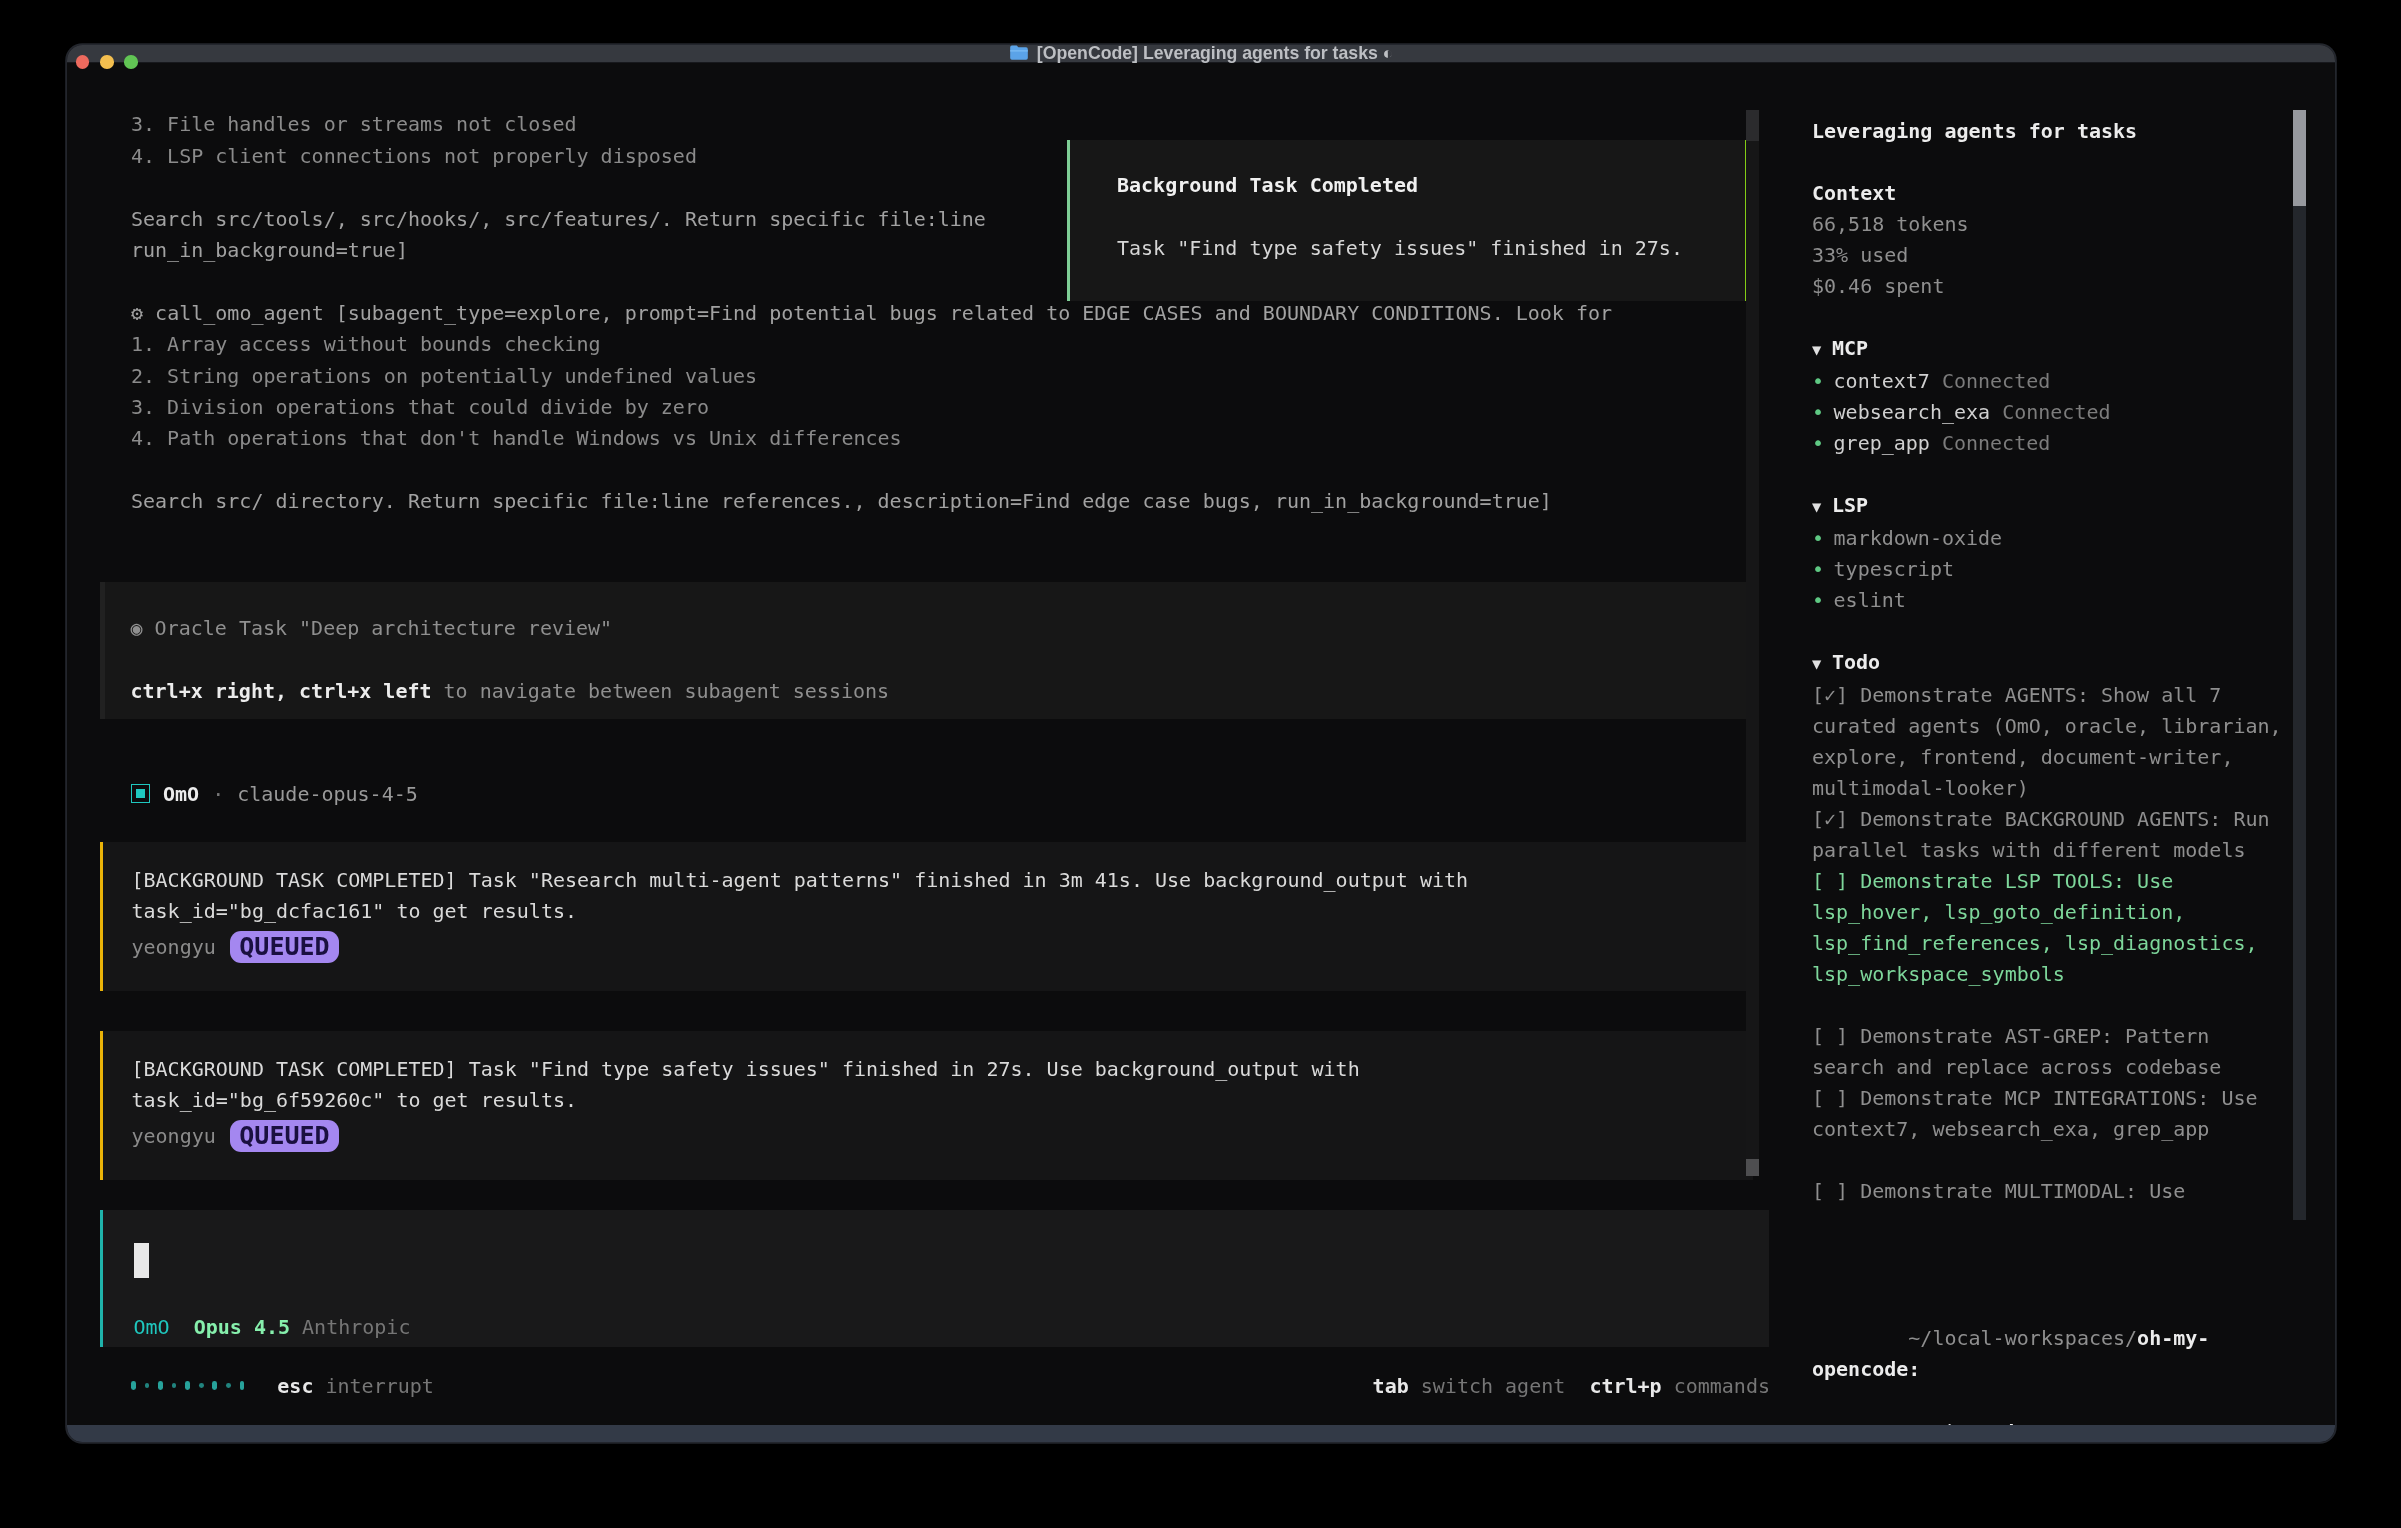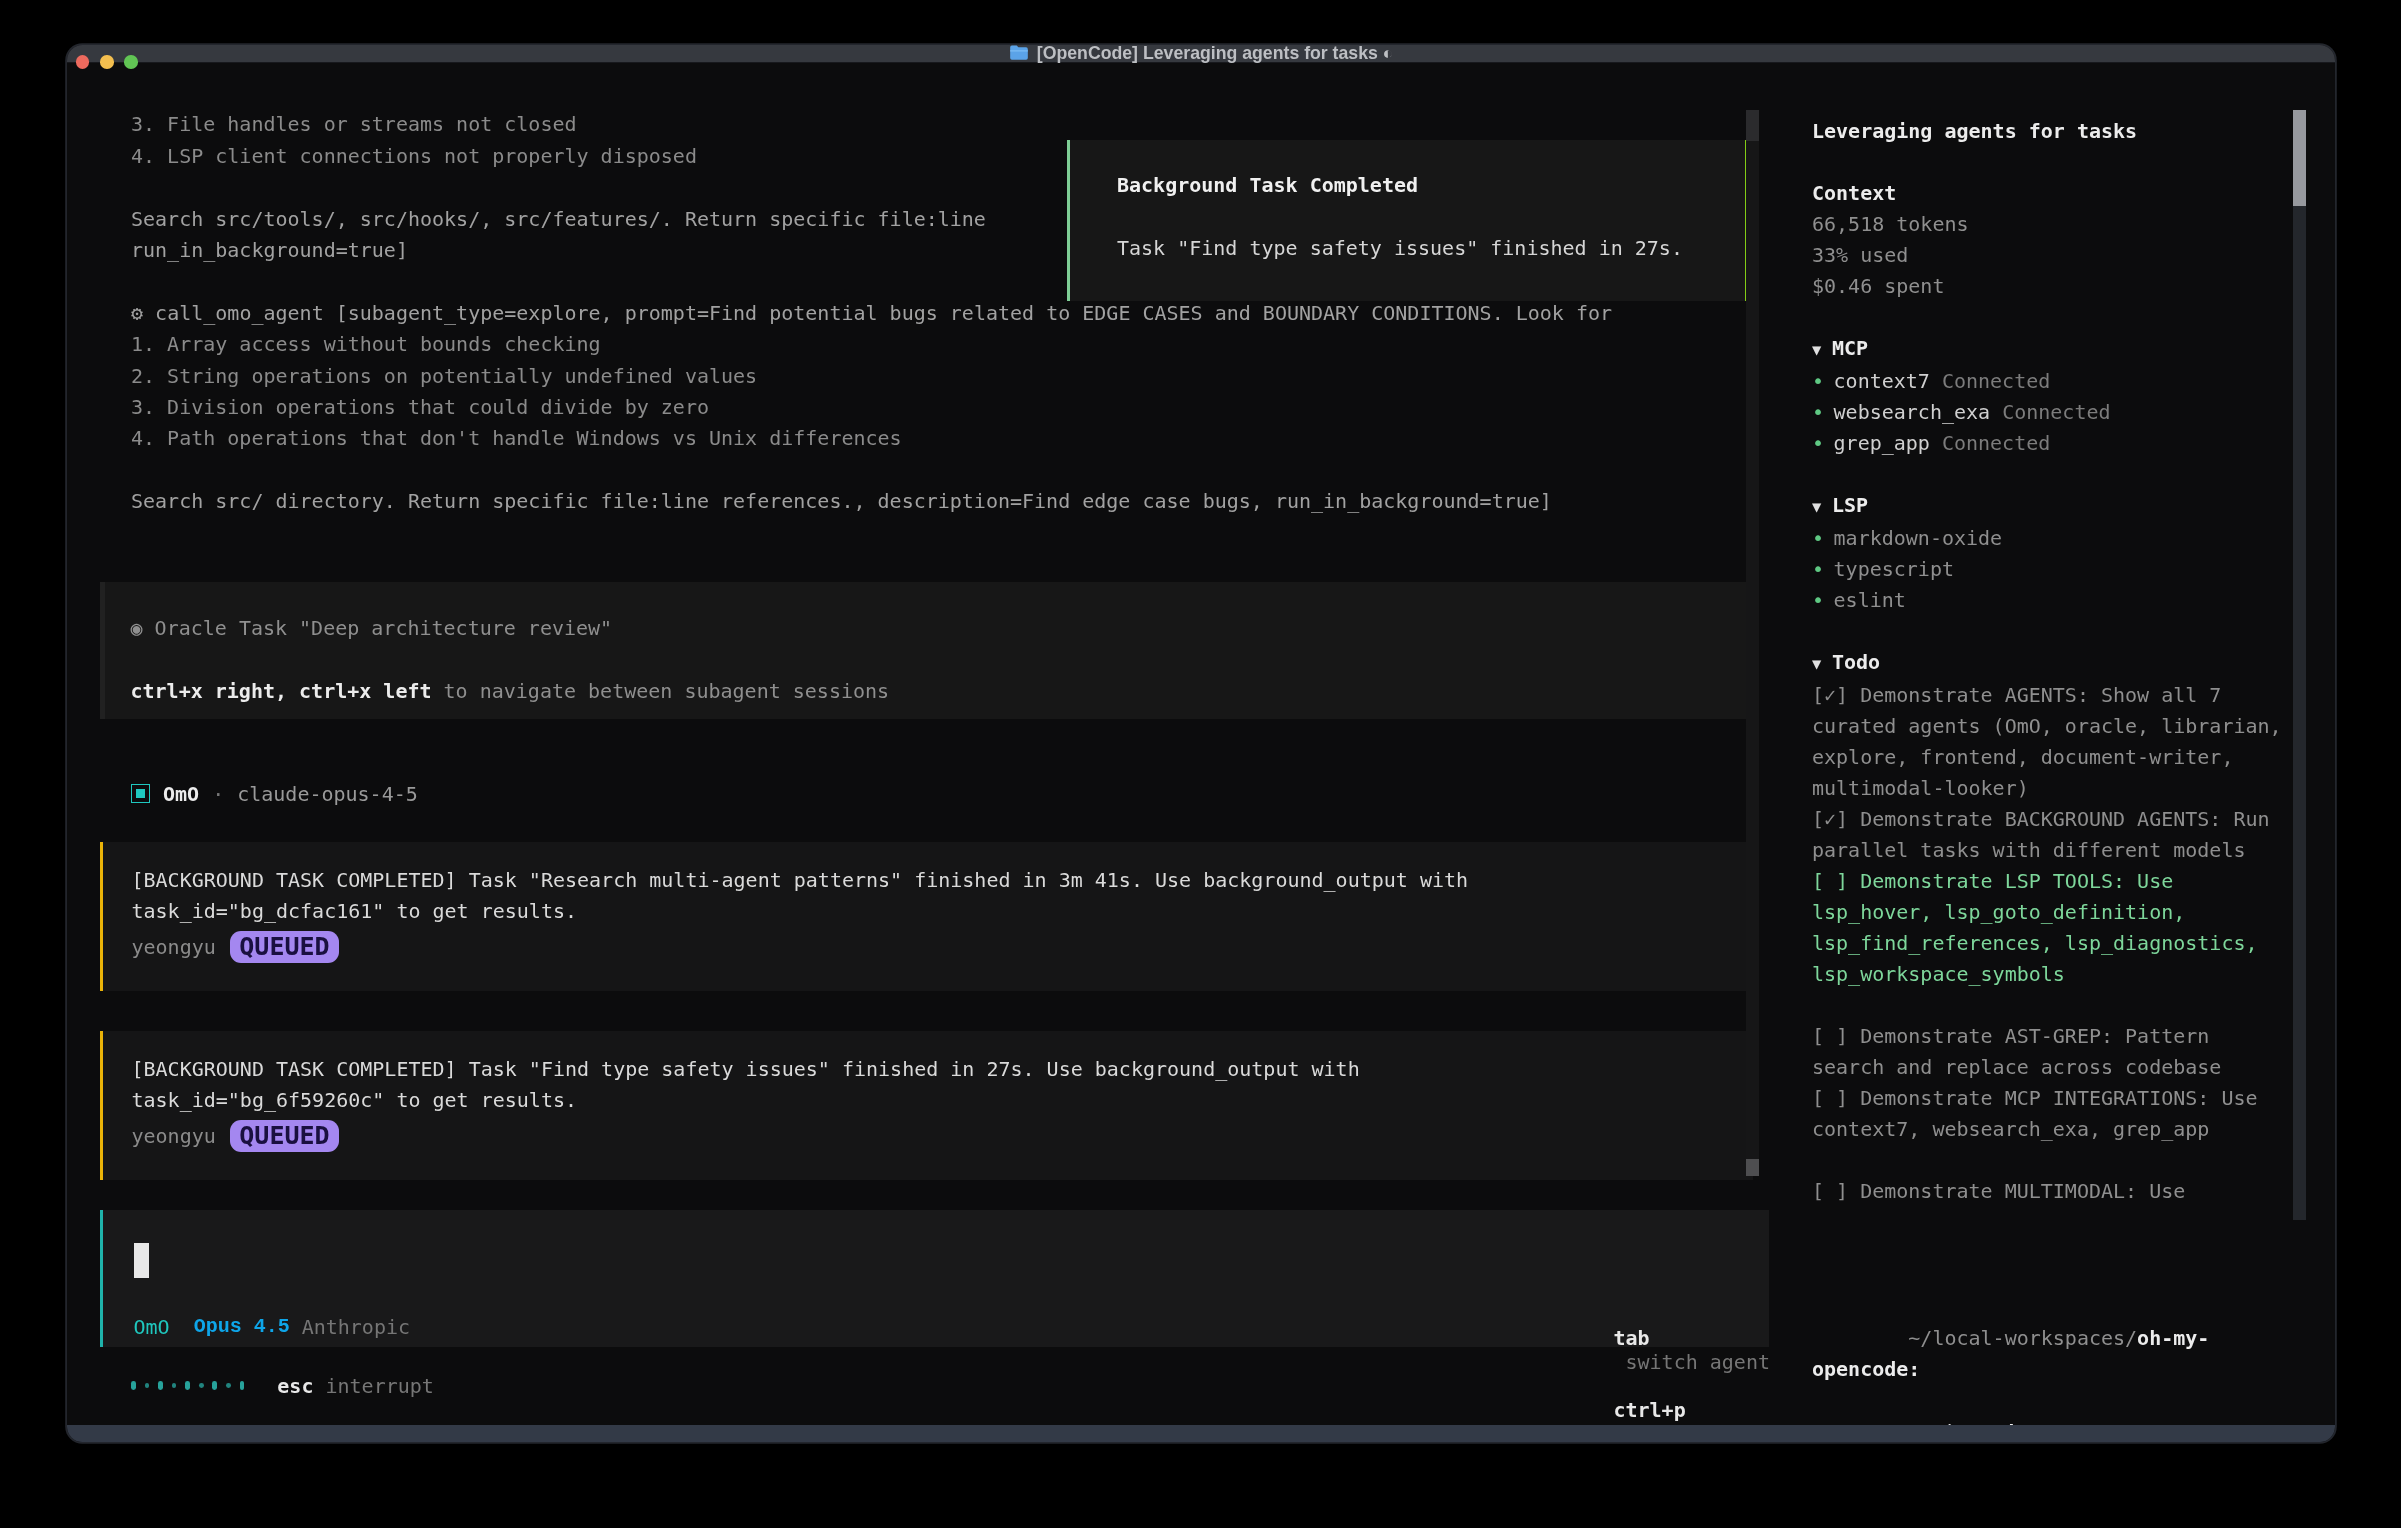--- a/index.html
+++ b/index.html
@@ -77,34 +77,34 @@
   }
 
   
   .input-box {
     position:absolute; left:32.5px; top:1165px; width:1669px; height:137px;
     background:#19191a; border-left:3.5px solid #1fb3ab;
   }
   .cursor { position:absolute; left:31px; top:33px; width:15.4px; height:35px; background:#e8e8e8; }
   .input-footer { position:absolute; left:31px; top:105px; font-size:20px; display:flex; gap:0; white-space:pre; }
   .f-agent { color:#1fc8bf; }
-  .f-model { color:#0ea5e9; font-weight:bold;font-family:Liberation Mono, monospace; }
+  .f-model { color:#86efac; font-weight:bold; }
   .f-provider { color:#767676; }
 
   
   .statusbar {
     position:absolute; left:64px; top:1325px; width:1639px; height:31px;
     display:flex; align-items:center; font-size:20px;
   }
   .spinner { display:flex; gap:8.9px; margin-right:33px; align-items:center; }
   .spin-dot { width:4.7px; height:8.9px; border-radius:2.4px; background:#27a39b; }
   .spin-dot:nth-child(2n) { height:5.9px; opacity:.8; }
   .sb-key { color:#e8e8e8; font-weight:bold; white-space:pre; }
   .sb-label { color:#767676; white-space:pre; }
-  .sb-right { margin-left:auto; display:flex; white-space:pre;flex-direction:column; }
+  .sb-right { margin-left:auto; display:flex; white-space:pre; }
 
   
   .main-scroll-track { position:absolute; left:1679px; top:65px; width:13px; height:1064px; background:#161617; }
   .main-scroll-top   { position:absolute; left:1679px; top:65px; width:13px; height:31px; background:#2b2b2d; }
   .main-scroll-thumb { position:absolute; left:1679px; top:1114px; width:13px; height:16.5px; background:#4e4e50; }
   .side-scroll-track { position:absolute; left:2226px; top:65px; width:13px; height:1110px; background:#24272c; }
   .side-scroll-thumb { position:absolute; left:2226px; top:65px; width:13px; height:96px; background:#97999e; }
 
   
   .sidebar { position:absolute; left:1745px; top:71px; width:476px; font-size:20px; line-height:31px; color:#8f8f8f; }

